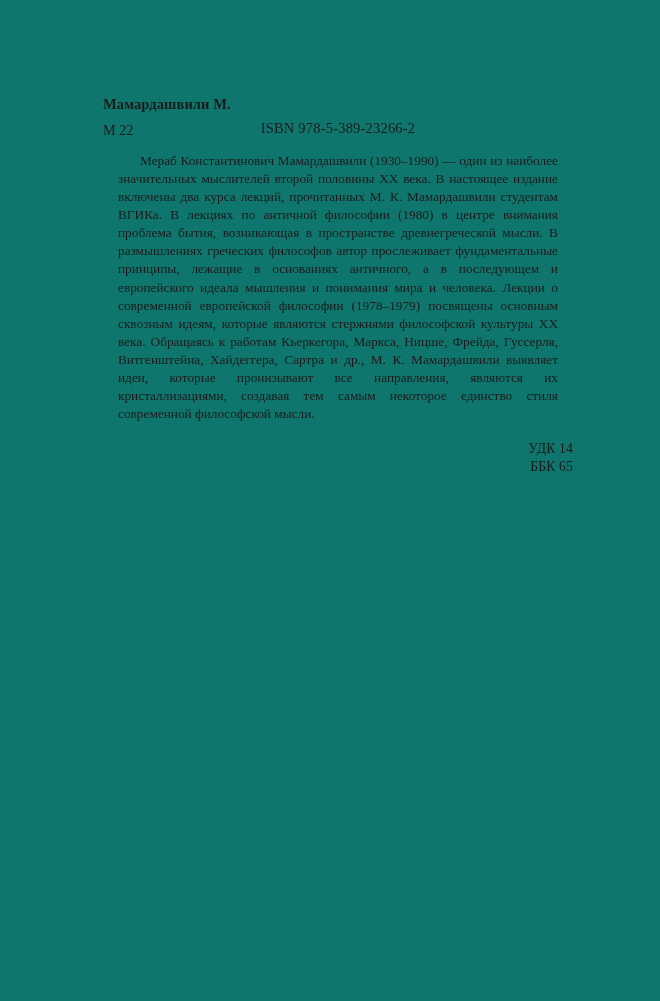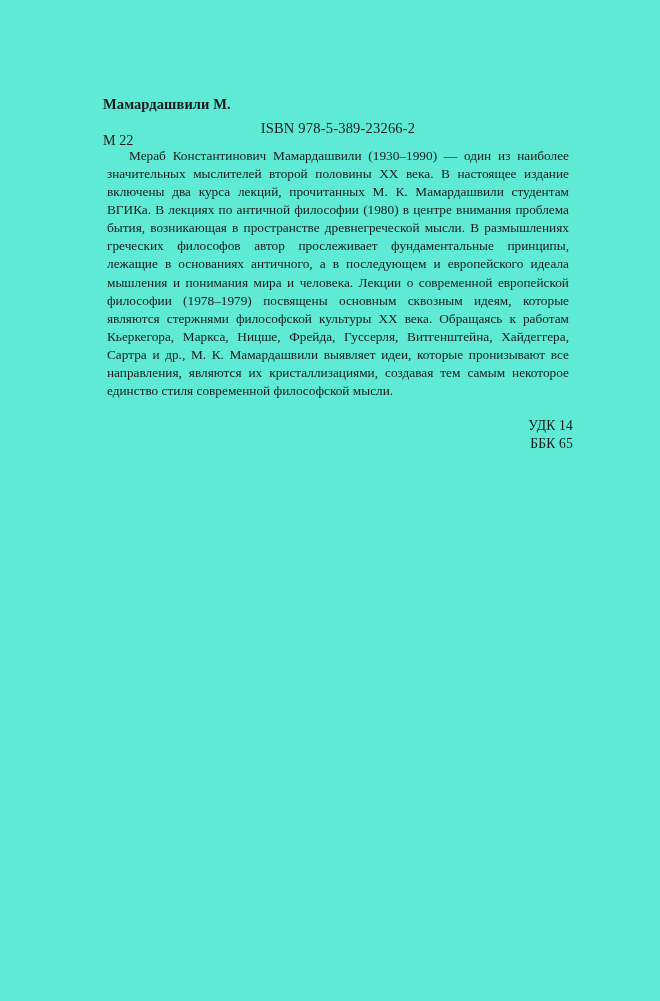--- a/index.html
+++ b/index.html
@@ -11,21 +11,21 @@
     width: 660px;
     height: 1001px;
     font-family: "Liberation Serif", serif;
     color: #1a1a1a;
     -webkit-font-smoothing: antialiased;
   }
   .page {
     position: relative;
     width: 660px;
     height: 1001px;
-    background: #5eead4;
+    background: #0f766e;
     overflow: hidden;
   }
   .content {
     position: absolute;
     left: 103px;
     top: 96px;
     width: 470px;
   }
   .author-line {
     font-weight: bold;
@@ -37,42 +37,42 @@
   .cip-block {
     position: relative;
     font-size: 14.2px;
     line-height: 1.38;
     text-align: justify;
     text-justify: inter-word;
   }
   .cip-code {
     position: absolute;
     left: 0;
-    top: 12px;
+    top: 2px;
     font-size: 14.2px;
     white-space: nowrap;
   }
   .cip-text {
     margin-left: 52px;
     text-align: justify;
     text-align-last: left;
   }
   .isbn {
     margin: 7px 0 10px 0;
     font-size: 14.5px;
     text-align: center;
     letter-spacing: 0.2px;
   }
   .annotation {
     font-size: 13.3px;
     line-height: 1.355;
     text-align: justify;
     text-align-last: left;
     text-indent: 22px;
-    margin: 4px;
+    margin: 15px;
     hyphens: manual;
   }
   .classifiers {
     margin-top: 17px;
     text-align: right;
     font-size: 13.6px;
     line-height: 1.32;
     font-weight: normal;
     letter-spacing: 0.2px;
   }

